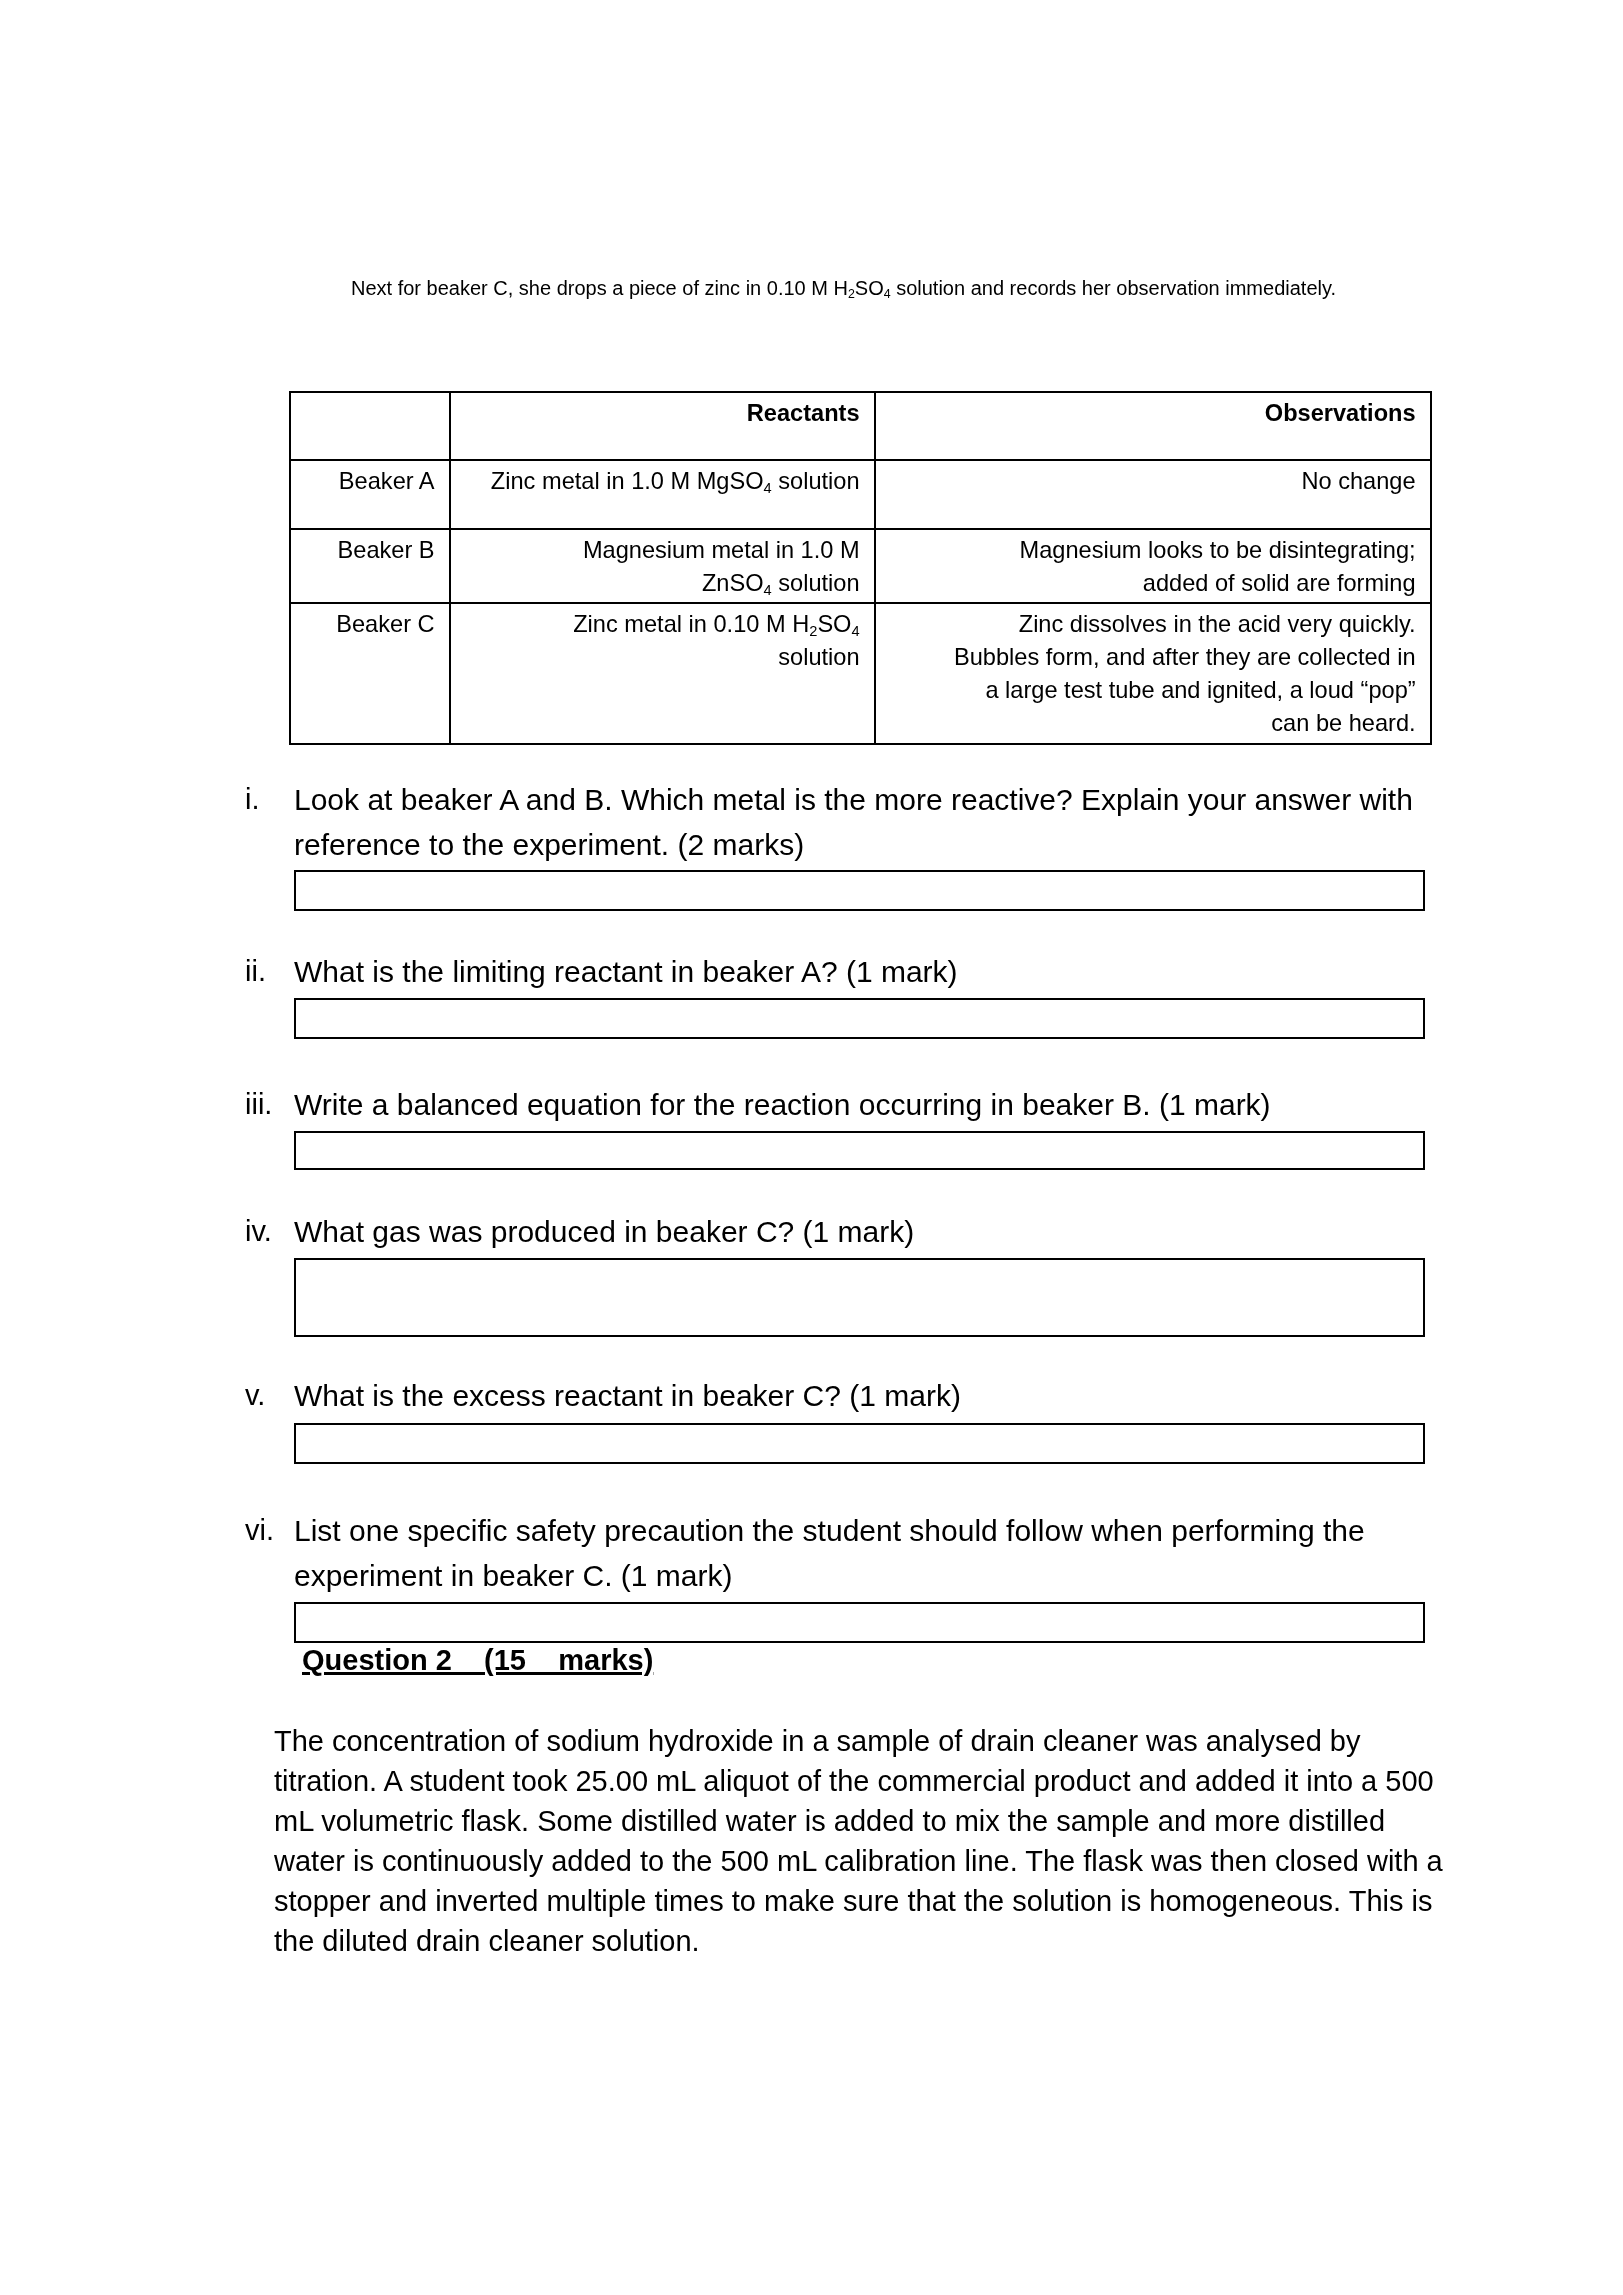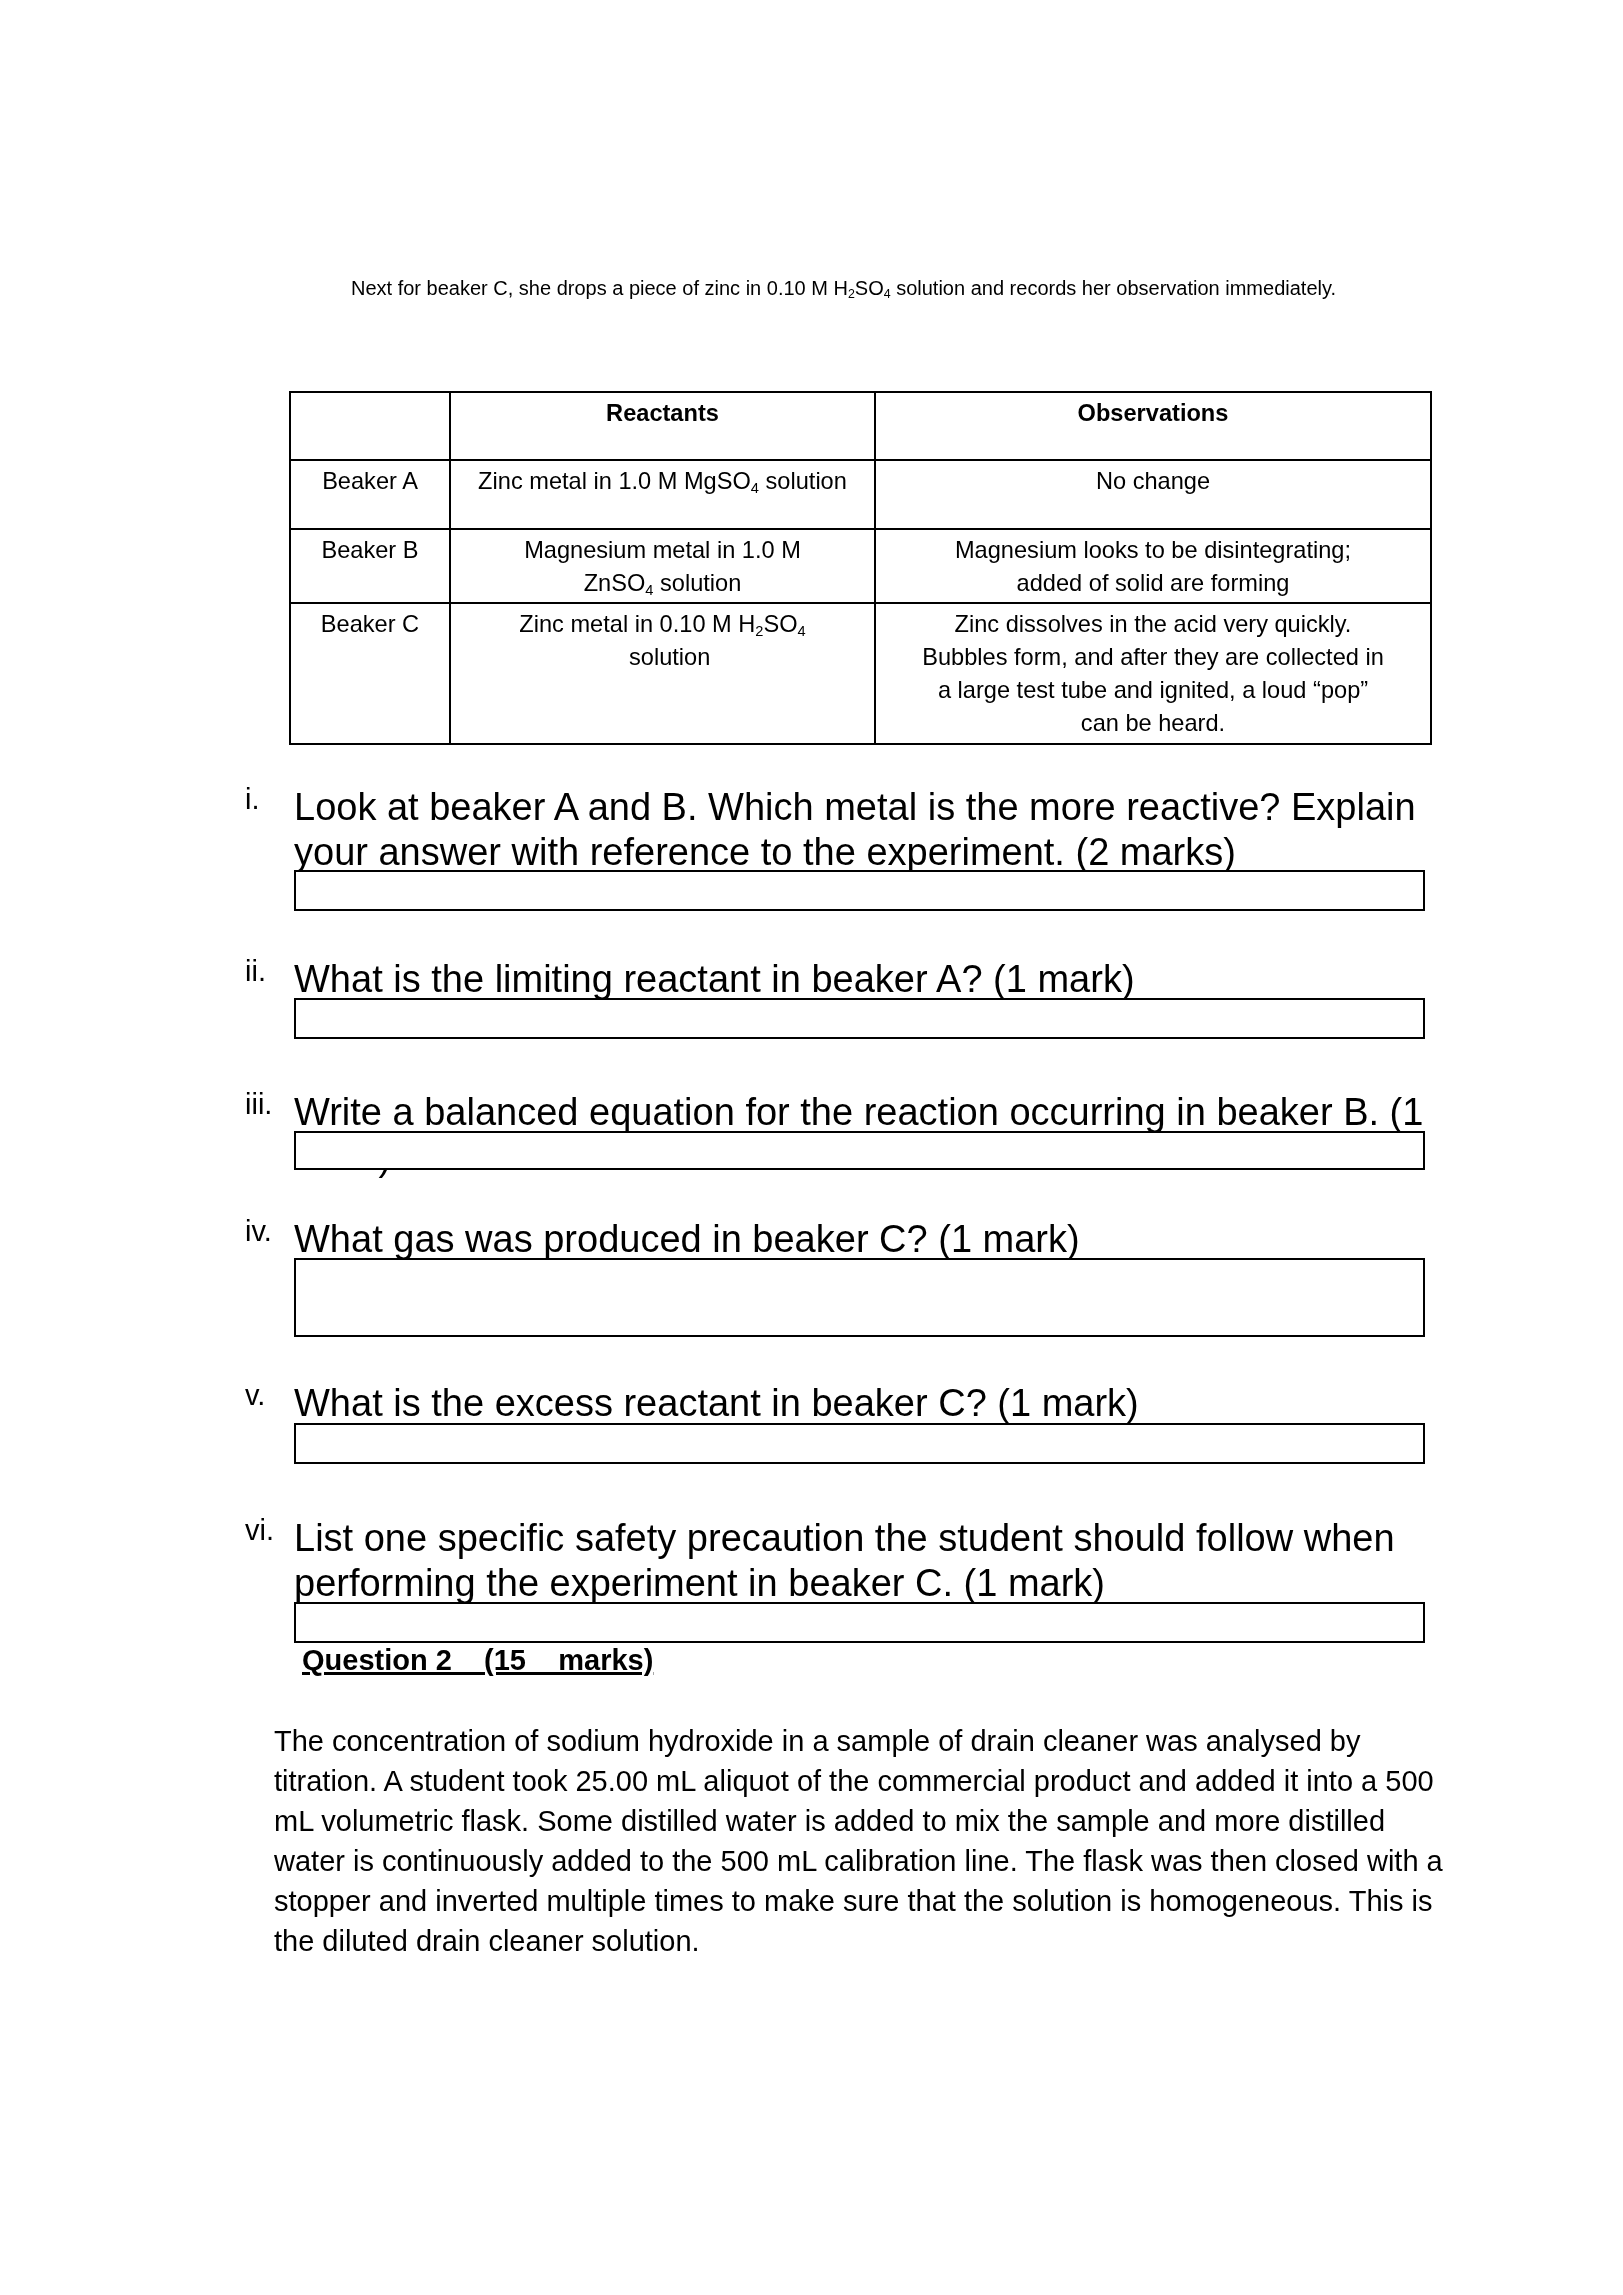--- a/index.html
+++ b/index.html
@@ -13,36 +13,36 @@
     left: 351px; top: 268px; width: 1126px;
     font-size: 20px; line-height: 40px;
   }
   table.obs {
     position: absolute; left: 289px; top: 391px; width: 1141px;
     border-collapse: collapse; table-layout: fixed;
     font-size: 23.6px; line-height: 33px;
   }
   table.obs td, table.obs th {
     border: 2px solid #000; vertical-align: top; padding: 3.9px 14.4px 2.6px 14.4px;
-    text-align: center; font-weight: normal;
+    text-align: right; font-weight: normal;
   }
   table.obs th { font-weight: bold; height: 60px; }
   table.obs col.c1 { width: 160px; }
   table.obs col.c2 { width: 425px; }
   table.obs col.c3 { width: 556px; }
   table.obs tr.rA td { height: 60px; }
   table.obs tr.rB td { height: 60px; }
   table.obs tr.rC td { height: 124px; margin-top: 26px; }
   .indent { padding-left: 14.4px; display: inline-block; }
   sub { font-size: 0.62em; vertical-align: -0.25em; line-height: 0; }
   .q-num {
     left: 245px; width: 46px; font-size: 29px; line-height: 45px;
   }
   .q-text {
-    left: 294px; width: 1152px; font-size: 38px; line-height: 45px; margin-top: 8px;
+    left: 294px; width: 1152px; font-size: 30px; line-height: 45px;
   }
   .answer-box {
     left: 294px; width: 1131px; border: 2px solid #000; background: #fff;
     box-sizing: border-box;
   }
   .q2-heading {
     left: 274px; top: 1644px; font-size: 29px; font-weight: bold;
     text-decoration: underline; text-decoration-thickness: 2.6px; white-space: pre; margin-left: 28px;
   }
   .para {

